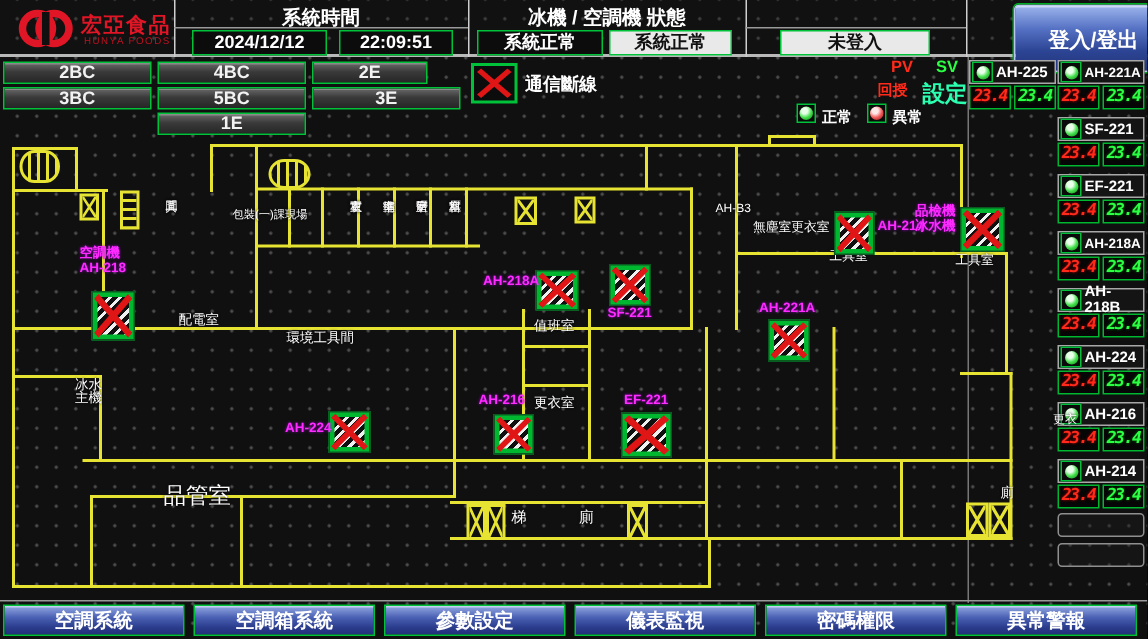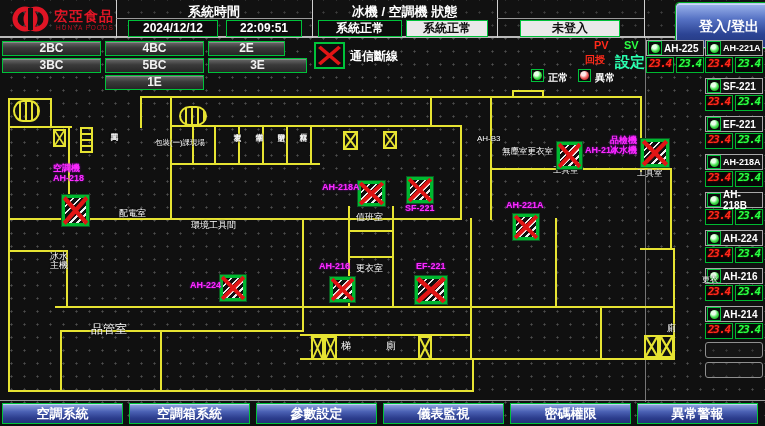--- a/index.html
+++ b/index.html
@@ -295,21 +295,21 @@
     <div class="abs room" style="left: 477px; top: 135px; font-size: 8px;">AH-B3</div>
     <div class="abs room" style="left: 502px; top: 147px; font-size: 8.5px;">無塵室更衣室</div>
     <div class="abs room" style="left: 553px; top: 166px; font-size: 8.5px;">工具室</div>
     <div class="abs room" style="left: 637px; top: 169px; font-size: 8.5px;">工具室</div>
     <div class="abs room" style="left: 119px; top: 209px; font-size: 9px;">配電室</div>
     <div class="abs room" style="left: 191px; top: 221px; font-size: 9px;">環境工具間</div>
     <div class="abs room" style="left: 356px; top: 213px; font-size: 9px;">值班室</div>
     <div class="abs room" style="left: 356px; top: 264px; font-size: 9px;">更衣室</div>
     <div class="abs room pre" style="left: 50px; top: 252px; font-size: 9px;">冰水
 主機</div>
-    <div class="abs room" style="left: 91px; top: 323px; font-size: 12px;">品管室</div>
+    <div class="abs room" style="left: 109px; top: 323px; font-size: 15px;">品管室</div>
     <div class="abs room" style="left: 341px; top: 341px; font-size: 10px;">梯</div>
     <div class="abs room" style="left: 386px; top: 341px; font-size: 10px;">廁</div>
     <div class="abs room" style="left: 658px; top: 276px; font-size: 8px; margin-left: 44px;">更衣</div>
     <div class="abs room" style="left: 667px; top: 324px; font-size: 9px;">廁</div>
     <div class="abs elev" style="left: 53px; top: 129px; width: 13px; height: 18px;">
       <svg viewBox="0 0 10 10" preserveAspectRatio="none">
         <path d="M0 0 L10 10 M10 0 L0 10" stroke="#e6e332" stroke-width="1.6" fill="none"></path>
       </svg>
     </div>
     <div class="abs elev" style="left: 343px; top: 131px; width: 15px; height: 19px;">

